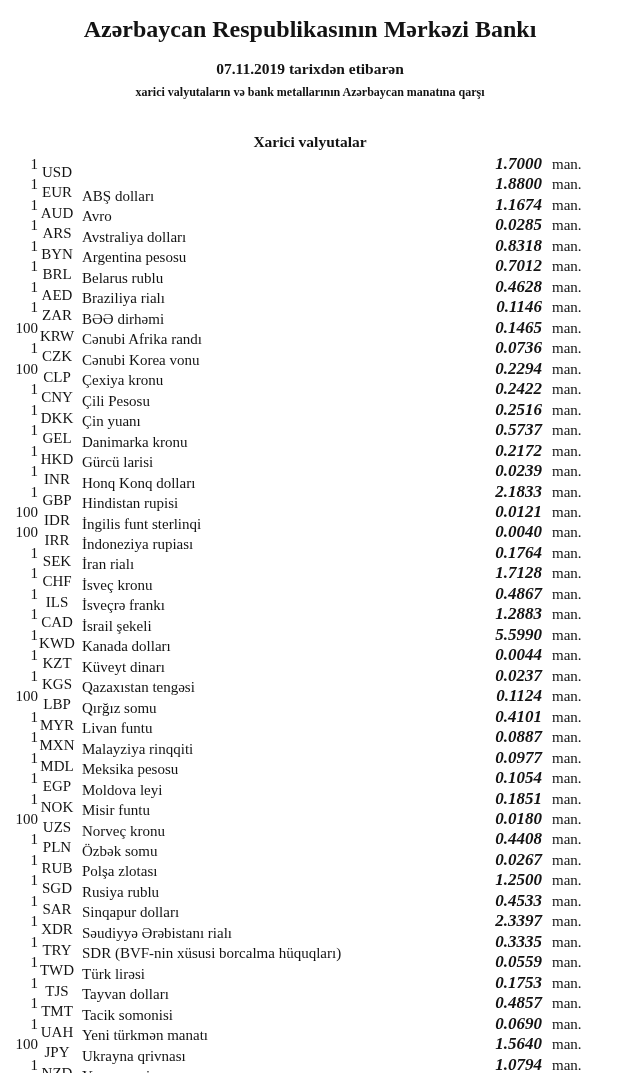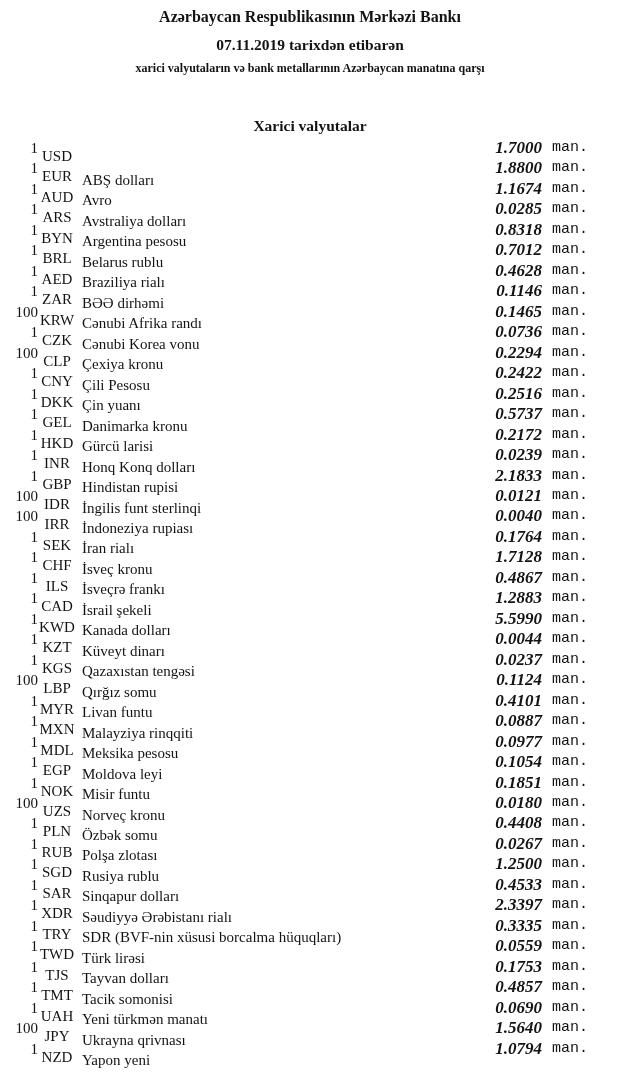--- a/index.html
+++ b/index.html
@@ -12,44 +12,44 @@
   }
   .page {
     position: relative;
     width: 620px;
     height: 1073px;
     background: #ffffff;
     overflow: hidden;
   }
   .doc-header { text-align: center; }
   .bank-name {
-    font-size: 16px;
+    font-size: 24px;
     line-height: 30px;
     padding-top: 2px;
     font-weight: bold;
-    margin: 0;
+    margin: 12px;
   }
   .date-line {
     font-size: 15.5px;
     line-height: 25px;
     font-weight: bold;
   }
   .subtitle-line {
     font-size: 12px;
     line-height: 23px;
     font-weight: bold;
   }
   .bulletin-title {
     font-size: 16.5px;
     line-height: 22px;
     font-weight: bold;
     letter-spacing: 0.2px;
   }
   .section-title {
-    margin-top: 36px;
+    margin-top: 28px;
     font-size: 15.5px;
     line-height: 20px;
     font-weight: bold;
     text-align: center;
   }
   .rates-table {
     margin-top: 2px;
     width: 620px;
   }
   .row {
@@ -62,21 +62,21 @@
   }
   .cell-qty   { text-align: right; }
   .cell-code  { text-align: center; margin-top: 8px; }
   .cell-name  { text-align: left; padding-left: 6px; margin-top: 32px; }
   .cell-rate  {
     text-align: right;
     font-weight: bold;
     font-style: italic;
     font-size: 17px;
   }
-  .cell-unit  { text-align: left; padding-left: 10px; font-family: Liberation Mono, monospace; }
+  .cell-unit  { text-align: left; padding-left: 10px; }
 </style>
 </head>
 <body>
 
 <div class="page">
 
   <div class="doc-header">
     <div class="bank-name">Azərbaycan Respublikasının Mərkəzi Bankı</div>
     <div class="date-line">07.11.2019 tarixdən etibarən</div>
     <div class="subtitle-line">xarici valyutaların və bank metallarının Azərbaycan manatına qarşı</div>

